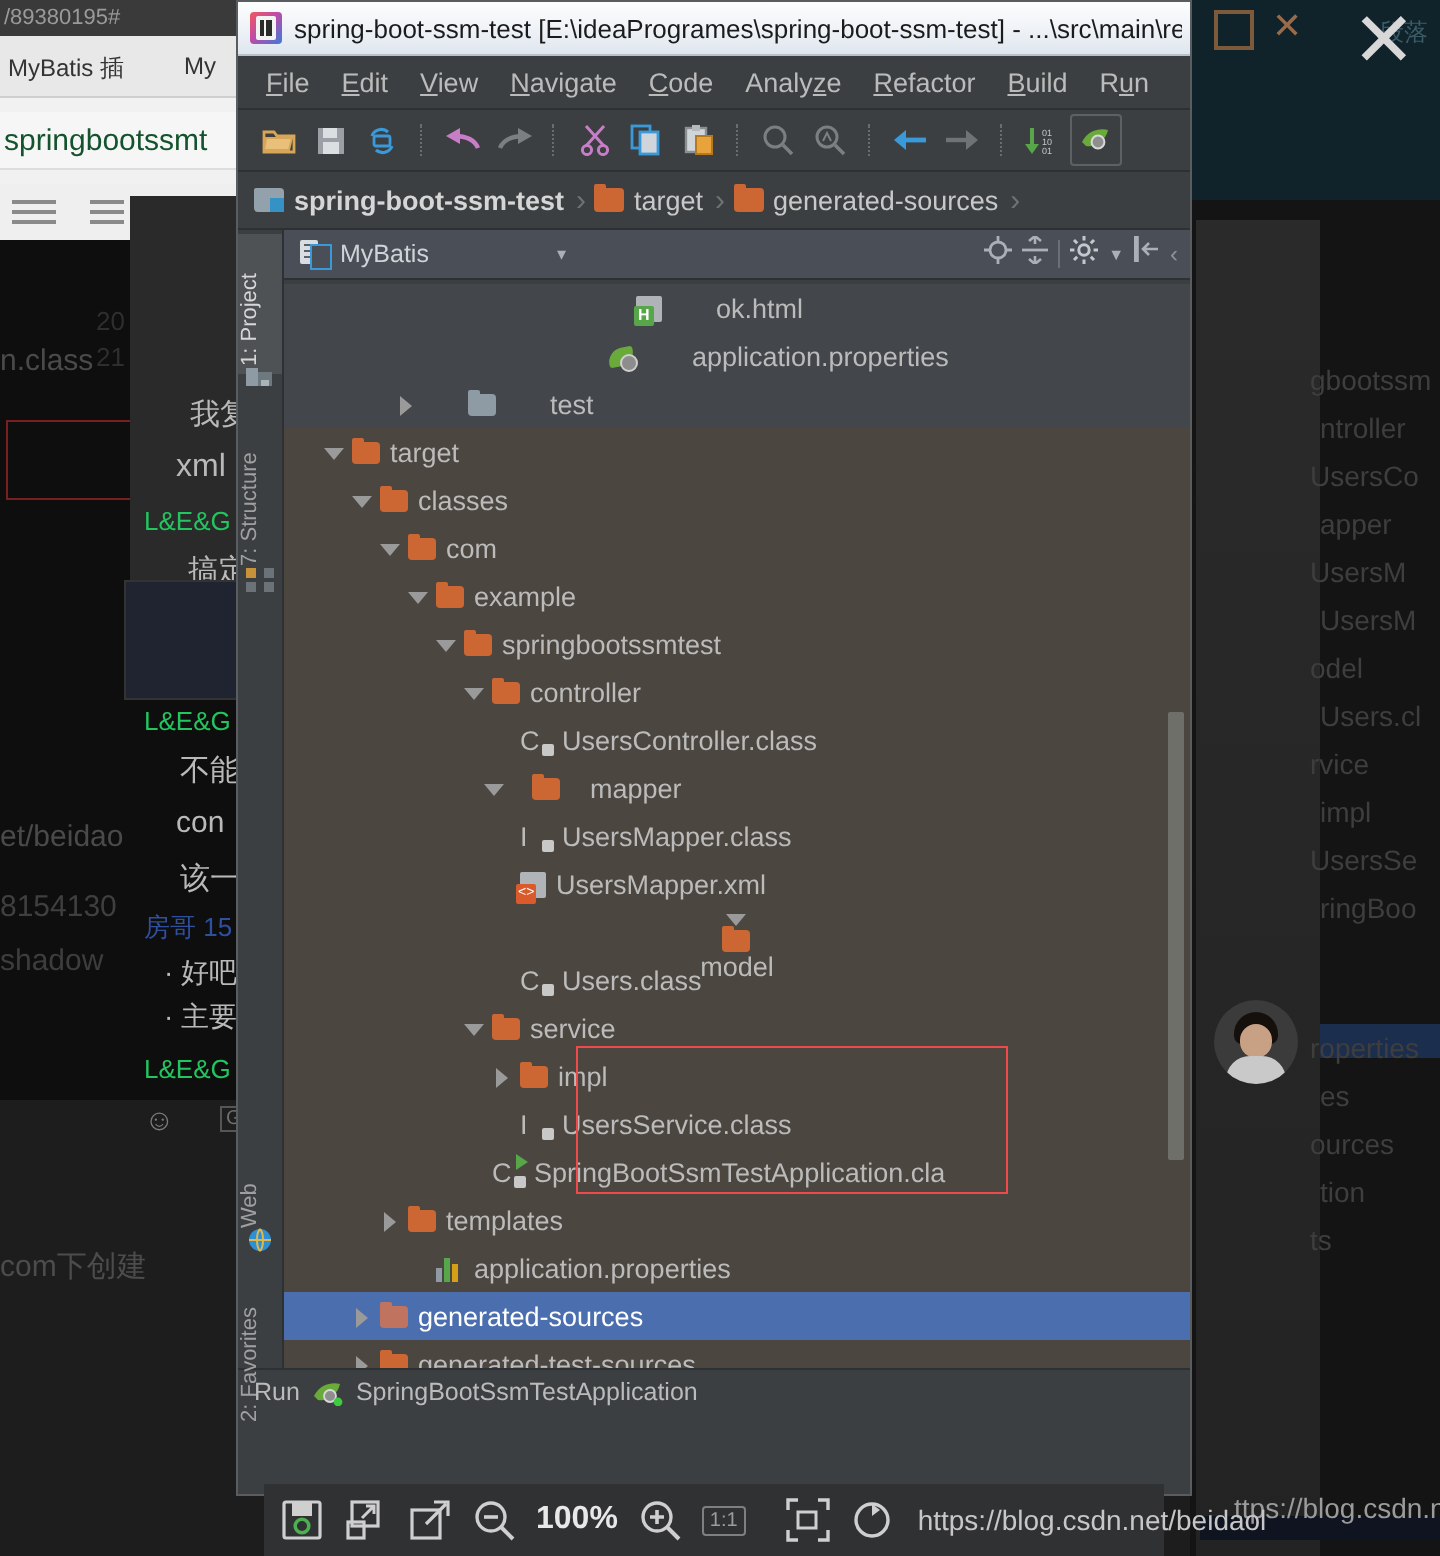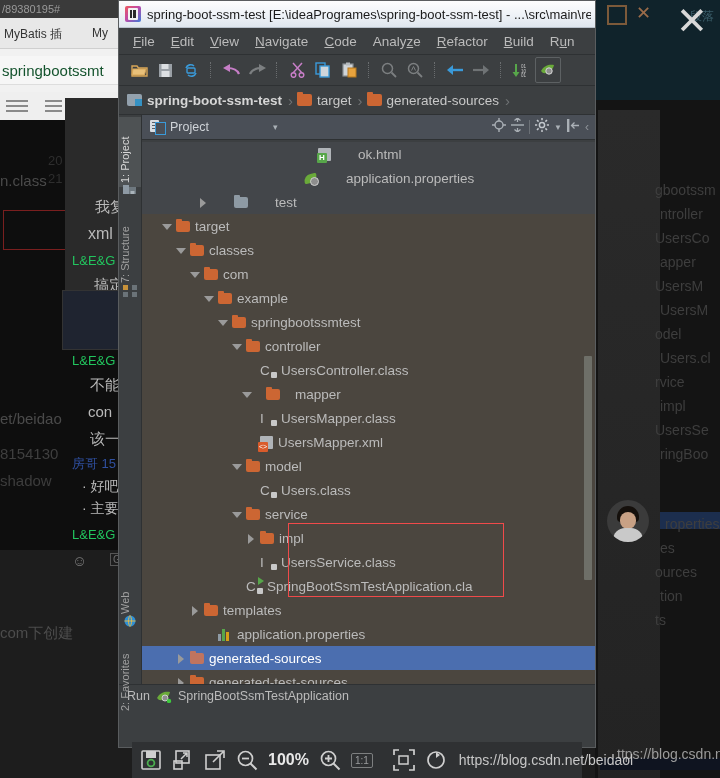--- a/index.html
+++ b/index.html
@@ -210,21 +210,21 @@
       <div class="bg-tree-text" style="left: 655px; top: 230px;">UsersCo</div>
       <div class="bg-tree-text" style="left: 660px; top: 254px;">apper</div>
       <div class="bg-tree-text" style="left: 655px; top: 278px;">UsersM</div>
       <div class="bg-tree-text" style="left: 660px; top: 302px;">UsersM</div>
       <div class="bg-tree-text" style="left: 655px; top: 326px;">odel</div>
       <div class="bg-tree-text" style="left: 660px; top: 350px;">Users.cl</div>
       <div class="bg-tree-text" style="left: 655px; top: 374px;">rvice</div>
       <div class="bg-tree-text" style="left: 660px; top: 398px;">impl</div>
       <div class="bg-tree-text" style="left: 655px; top: 422px;">UsersSe</div>
       <div class="bg-tree-text" style="left: 660px; top: 446px;">ringBoo</div>
-      <div class="bg-tree-text" style="left: 655px; top: 516px; margin-left: 10px;">roperties</div>
+      <div class="bg-tree-text" style="left: 655px; top: 516px;">roperties</div>
       <div class="bg-tree-text" style="left: 660px; top: 540px;">es</div>
       <div class="bg-tree-text" style="left: 655px; top: 564px;">ources</div>
       <div class="bg-tree-text" style="left: 660px; top: 588px;">tion</div>
       <div class="bg-tree-text" style="left: 655px; top: 612px;">ts</div>
     </div>
   <div style="position:absolute;left:600px;top:758px;width:120px;height:12px;background:#0f1420;"></div>
   <div class="bg-watermark">ttps://blog.csdn.net/beidaol</div>
 </div>
 
 <div id="ide">
@@ -404,21 +404,21 @@
         <span>2: Favorites</span>
       </div>
     </div>
 
     <div class="proj">
       <div class="proj-head">
         <div class="ph-icon">
             <div class="p1"></div>
             <div class="p2"></div>
           </div>
-        <div class="ph-title">Project</div>
+        <div class="ph-title">MyBatis</div>
         <div class="ph-caret">▾</div>
         <div class="ph-tools">
           <span>
             <svg width="14" height="14" viewBox="0 0 14 14">
                 <circle cx="7" cy="7" r="4" fill="none" stroke="#aab0b6" stroke-width="1.4"></circle>
                 <path d="M7 0v3M7 11v3M0 7h3M11 7h3" stroke="#aab0b6" stroke-width="1.4"></path>
               </svg>
           </span>
           <span>
             <svg width="13" height="14" viewBox="0 0 13 14">
@@ -515,21 +515,21 @@
             <span>service</span>
           </div>
           <div class="row shadeB" style="top: 338px;">
             <span style="width: 104px; flex: 0 0 auto;"></span>
             <span class="arrow "></span>
             <span style="display: inline-flex; align-items: center;">
               <span class="ic"><span class="cls">C</span><span class="lock"></span></span>
             </span>
             <span>Users.class</span>
           </div>
-          <div class="row shadeB" style="top: 314px;">
+          <div class="row shadeB" style="top: 314px; flex-direction: column;">
             <span style="width: 90px; flex: 0 0 auto;"></span>
             <span class="arrow open"></span>
             <span style="display: inline-flex; align-items: center;">
               <span class="ic folder"></span>
             </span>
             <span>model</span>
           </div>
           <div class="row shadeB" style="top: 290px;">
             <span style="width: 104px; flex: 0 0 auto;"></span>
             <span class="arrow "></span>

